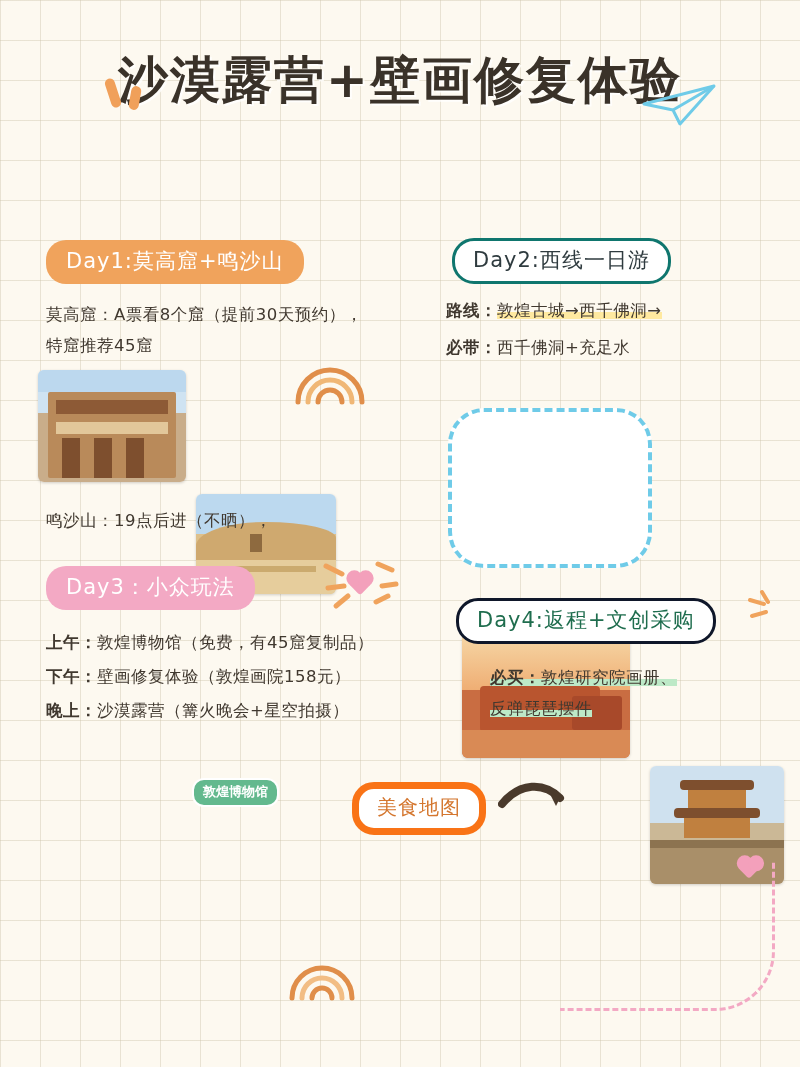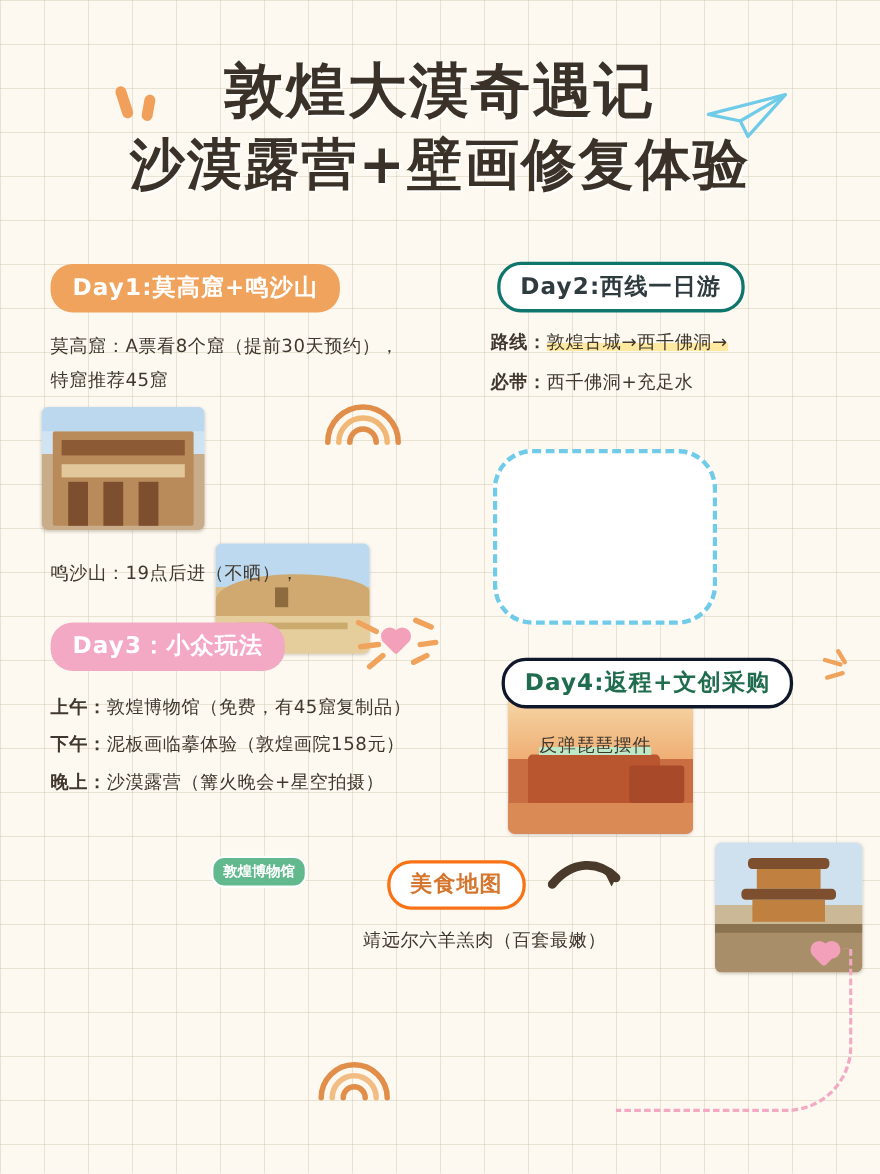--- a/index.html
+++ b/index.html
@@ -50,21 +50,21 @@
     background: #f0a05a;
     border-radius: 6px;
   }
   .tick.t1 { left: 108px; top: 78px; transform: rotate(-18deg); }
   .tick.t2 { left: 130px; top: 86px; transform: rotate(10deg); height: 24px;}
 
   
   .pill {
     display: inline-block;
     font-family: "DejaVu Sans", sans-serif;
-    font-weight: bold;
+    font-weight: normal;
     font-size: 21px;
     color: #ffffff;
     padding: 7px 20px 9px 20px;
     border-radius: 20px;
     white-space: nowrap;
     letter-spacing: 1px;
   }
   .pill.orange { background: #f0a35c; }
   .pill.pink   { background: #f3a9c4; }
   .pill.outline-blue {
@@ -77,21 +77,21 @@
   .pill.outline-green {
     background: #fff;
     color: #1f6d4e;
     border: 3px solid #0f172a;
     border-radius: 22px;
     padding: 5px 18px 7px 18px;
   }
   .pill.outline-orange {
     background: #fff;
     color: #d4762e;
-    border: 3px solid #f97316;
+    border: 7px solid #f97316;
     border-radius: 22px;
     padding: 5px 18px 7px 18px;
     font-size: 20px;
   }
 
   
   .hw {
     font-family: "DejaVu Sans", sans-serif;
     font-size: 16.5px;
     color: #40382f;
@@ -150,21 +150,20 @@
   }
   .heart:before { top:-8px; left:0; }
   .heart:after  { top:0; left:8px; }
 </style>
 </head>
 <body>
 
 <div id="page"></div>
 
 <div class="abs title-wrap">
-  <div class="title-line">敦煌大漠奇遇记</div>
   <div class="title-line l2">沙漠露营+壁画修复体验</div>
 </div>
 <div class="tick t1"></div>
 <div class="tick t2"></div>
 <div class="abs" style="left:640px;top:80px;">
   <svg width="80" height="50" viewBox="0 0 80 50">
     <path d="M4 24 L74 6 L40 44 L33 30 Z" fill="none" stroke="#6fcbe8" stroke-width="3" stroke-linejoin="round"></path>
     <path d="M33 30 L74 6" fill="none" stroke="#6fcbe8" stroke-width="3"></path>
   </svg>
 </div>
@@ -251,38 +250,39 @@
       <line x1="62" y1="16" x2="76" y2="22"></line>
       <line x1="66" y1="38" x2="80" y2="36"></line>
       <line x1="60" y1="54" x2="72" y2="48"></line>
     </g>
   </svg>
 </div>
 <div class="heart" style="left:352px; top:576px;"></div>
 
 <div class="abs hw" style="left:46px; top:626px; width:400px; line-height:2.05;">
   <div><b>上午：</b><span>敦煌博物馆（免费，有45窟复制品）</span></div>
-  <div><b>下午：</b><span>泥板画临摹体验（敦煌画院158元）</span></div>
+  <div><b>下午：</b><span>壁画修复体验（敦煌画院158元）</span></div>
   <div><b>晚上：</b><span>沙漠露营（篝火晚会+星空拍摄）</span></div>
 </div>
 
 <div class="abs" style="left:456px; top:598px;">
   <span class="pill outline-green">Day4:返程+文创采购</span>
 </div>
 <div class="abs" style="left:742px; top:586px;">
   <svg width="46" height="40" viewBox="0 0 46 40">
     <g stroke="#f0a35c" stroke-width="4" stroke-linecap="round">
       <line x1="8" y1="14" x2="22" y2="18"></line>
       <line x1="10" y1="30" x2="24" y2="26"></line>
       <line x1="20" y1="6" x2="26" y2="16"></line>
     </g>
   </svg>
 </div>
 
 <div class="abs hw" style="left:490px; top:662px; width:280px; line-height:1.9;">
+  <div><b class="hl-green">必买：</b><span class="hl-green">敦煌研究院画册、</span></div>
   <div><span class="hl-green">反弹琵琶摆件</span></div>
 </div>
 
 <div class="img-tag" style="left:192px; top:778px;">敦煌博物馆</div>
 
 <div class="abs" style="left:286px; top:956px;">
   <svg width="72" height="48" viewBox="0 0 72 48">
     <path d="M6 42 A30 30 0 0 1 66 42" fill="none" stroke="#e08e4a" stroke-width="5" stroke-linecap="round"></path>
     <path d="M16 42 A20 20 0 0 1 56 42" fill="none" stroke="#f2bd84" stroke-width="5" stroke-linecap="round"></path>
     <path d="M26 42 A10 10 0 0 1 46 42" fill="none" stroke="#e08e4a" stroke-width="5" stroke-linecap="round"></path>
@@ -293,17 +293,16 @@
   <span class="pill outline-orange">美食地图</span>
 </div>
 <div class="abs" style="left:498px; top:778px;">
   <svg width="70" height="40" viewBox="0 0 70 40">
     <path d="M4 26 C22 4, 46 4, 62 20" fill="none" stroke="#4a3a2c" stroke-width="8" stroke-linecap="round"></path>
     <path d="M62 20 L50 12 L58 28 Z" fill="#4a3a2c"></path>
   </svg>
 </div>
 
 <div class="abs hw" style="left:330px; top:838px; width:280px; line-height:2.1;">
-  <div>靖远尔六羊羔肉（百套最嫩）</div>
 </div>
 
 <div class="abs" style="left:560px; top:862px; width:212px; height:146px; border:3px dashed #f3a9c4; border-radius:0 0 60px 0; border-top:none; border-left:none;"></div>
 <div class="heart" style="left:742px; top:862px; width:14px; height:14px;"></div>
 
 </body></html>

